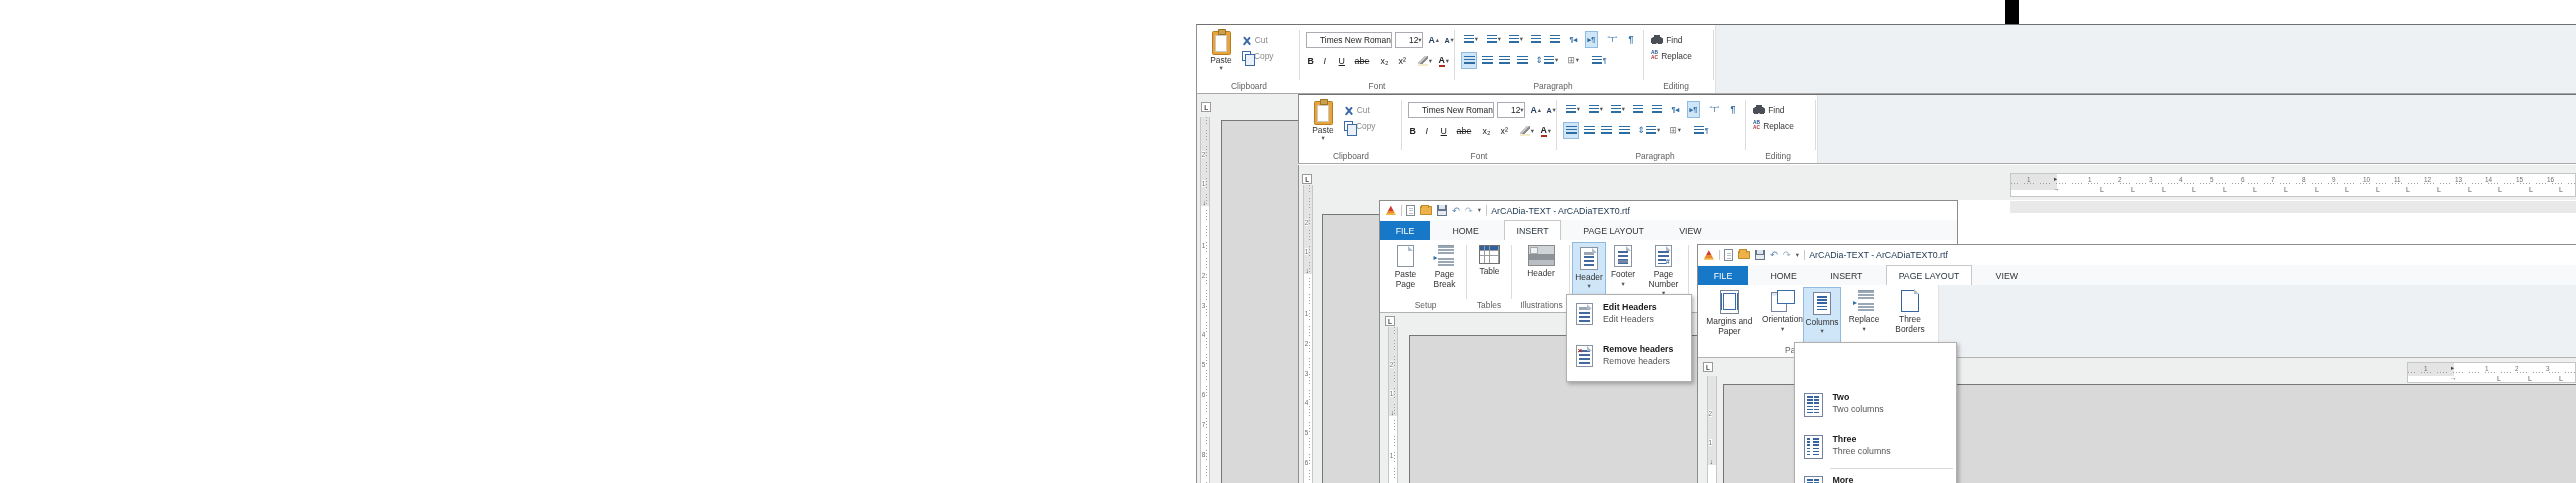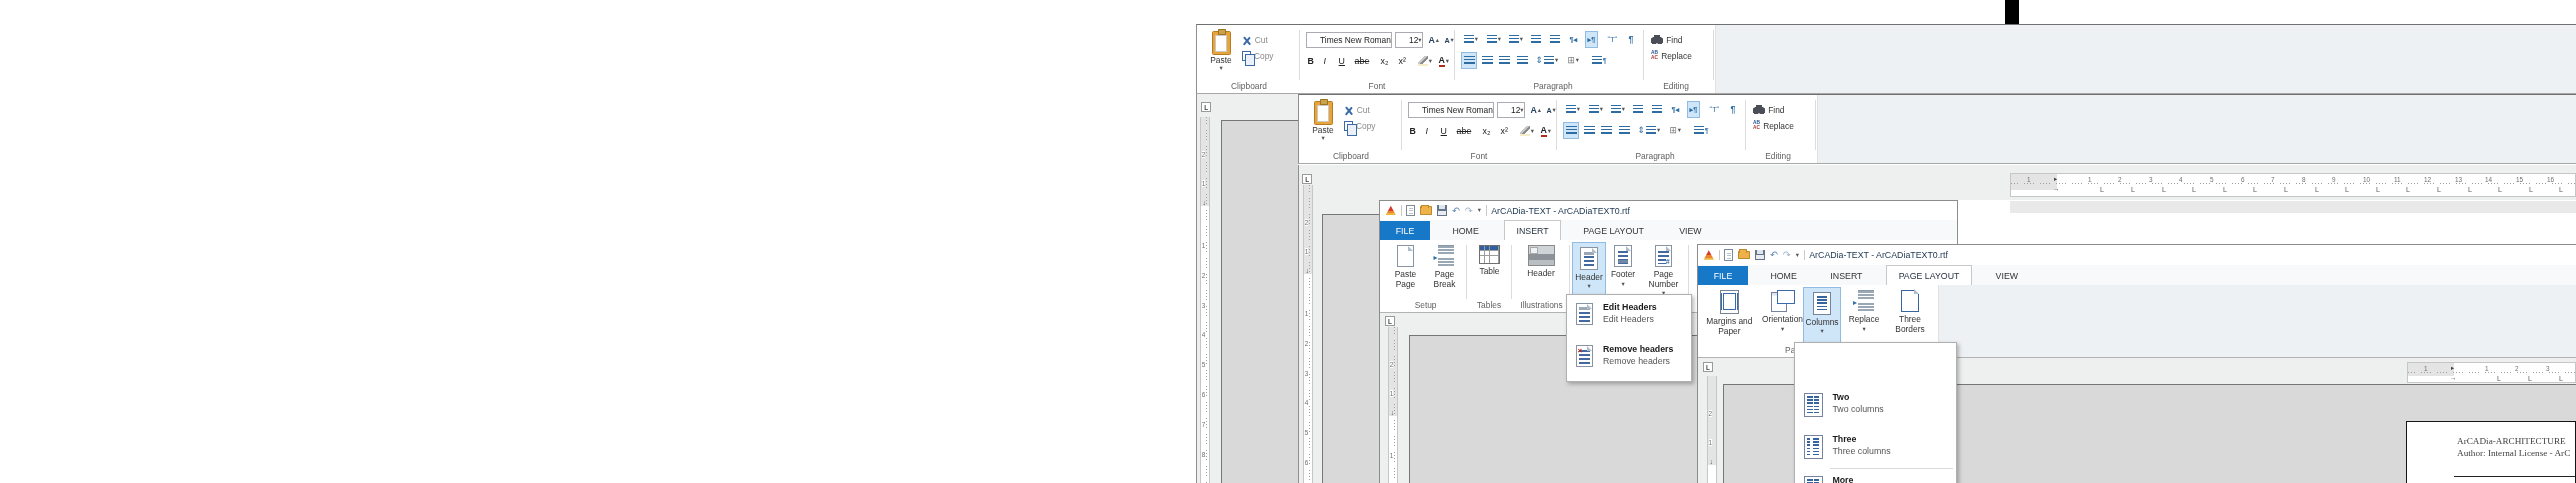--- a/index.html
+++ b/index.html
@@ -700,25 +700,20 @@
         <span class="hr-marker" style="left: 43px; top: 0.8px;">▸</span>
         <span class="hr-marker" style="left: 42px; top: 11.2px;">→</span>
         <span class="hr-num" style="left: 77px;">1</span>
         <span class="hr-tab" style="left: 89px;">L</span>
         <span class="hr-num" style="left: 107px;">2</span>
         <span class="hr-tab" style="left: 120px;">L</span>
         <span class="hr-num" style="left: 138px;">3</span>
         <span class="hr-tab" style="left: 151px;">L</span>
       </div>
     <div class="abs graypage" style="left:25px;top:139px;right:0;bottom:0"></div>
-    <div class="abs whitepage" style="left:708px;top:176px;width:170px;height:63px">
-      <div class="abs doc-text" style="left:50px;top:14.4px">ArCADia-ARCHITECTURE</div>
-      <div class="abs doc-text" style="left:50px;top:25.6px">Author: Internal License - ArC</div>
-      <div class="doc-rule" style="left:47px;top:54px;right:0"></div>
-    </div>
   </div>
 
   <div class="menu" style="left:1794px;top:342px;width:163px;height:160px">
     <div class="menu-item" style="top:48px;height:38px">
       <span class="i-colicon" style="width:19px;height:24px;margin-top:1.6px">
         <span class="c" style="left:2.4px;width:5.6px"></span>
           <span class="c" style="right:2.4px;width:5.6px"></span>
       </span>
       <span>
         <div class="tt">Two</div>

